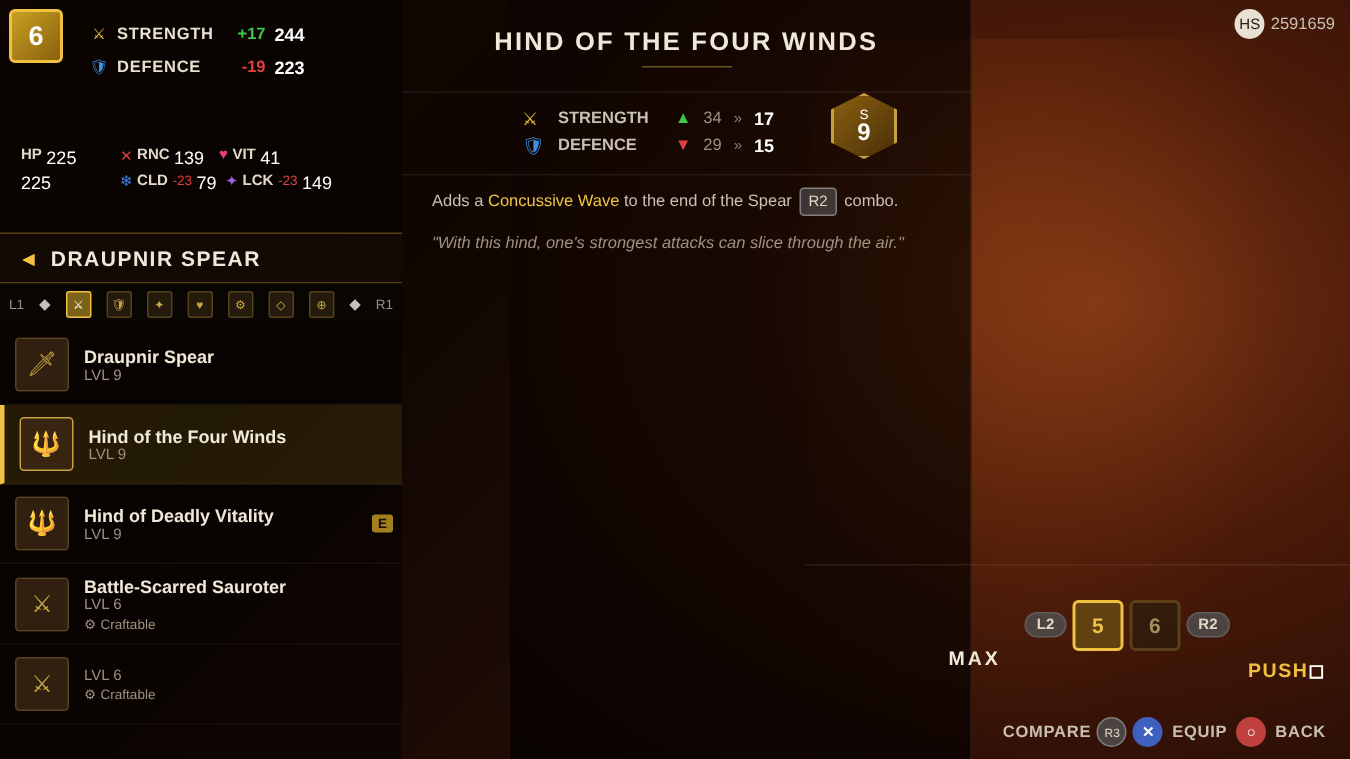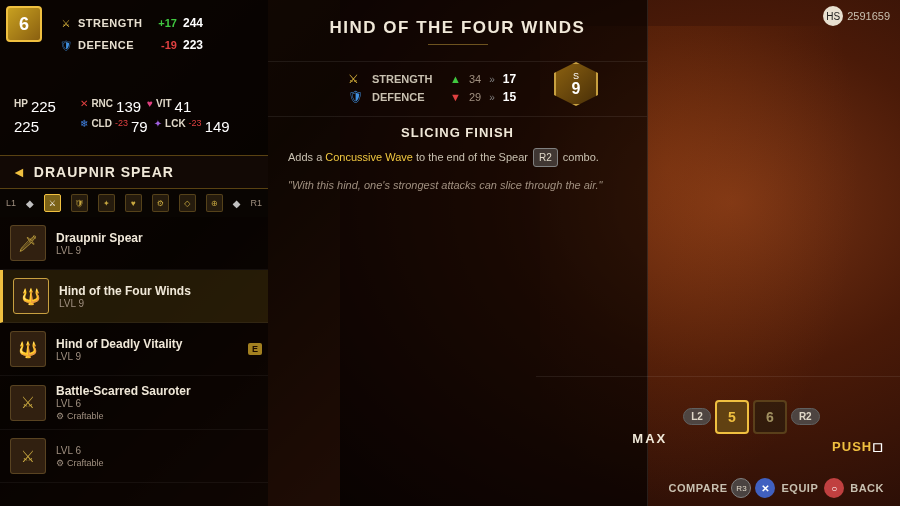--- a/index.html
+++ b/index.html
@@ -136,21 +136,21 @@
     }
 
     .mini-stat .label {
       font-weight: bold;
       color: #e0d8c8;
       font-size: 10px;
     }
 
     .mini-stat .val {
       color: #fff;
-      font-size: 15px;
+      font-size: 12px;
     }
 
     .mini-stat .change {
       font-size: 9px;
     }
 
     
     .weapon-title-bar {
       position: absolute;
       top: 155px; left: 0;
@@ -759,21 +759,20 @@
       <span class="compare-icon defence-icon">🛡</span>
       <span class="compare-stat-name">DEFENCE</span>
       <span class="compare-down">▼</span>
       <span class="compare-from">29</span>
       <span class="compare-arrow">»</span>
       <span class="compare-to">15</span>
     </div>
   </div>
 
   <div class="ability-section">
-    <div class="ability-title">SLICING FINISH</div>
     <div class="ability-desc">
       Adds a <span class="highlight-yellow">Concussive Wave</span> to the end of the
       Spear <span class="button-badge">R2</span> combo.
     </div>
     <div class="flavor-text">"With this hind, one's strongest attacks can slice through the air."</div>
   </div>
 
   <div class="max-section">
     <span class="max-label">MAX</span>
     <div class="level-selector">

